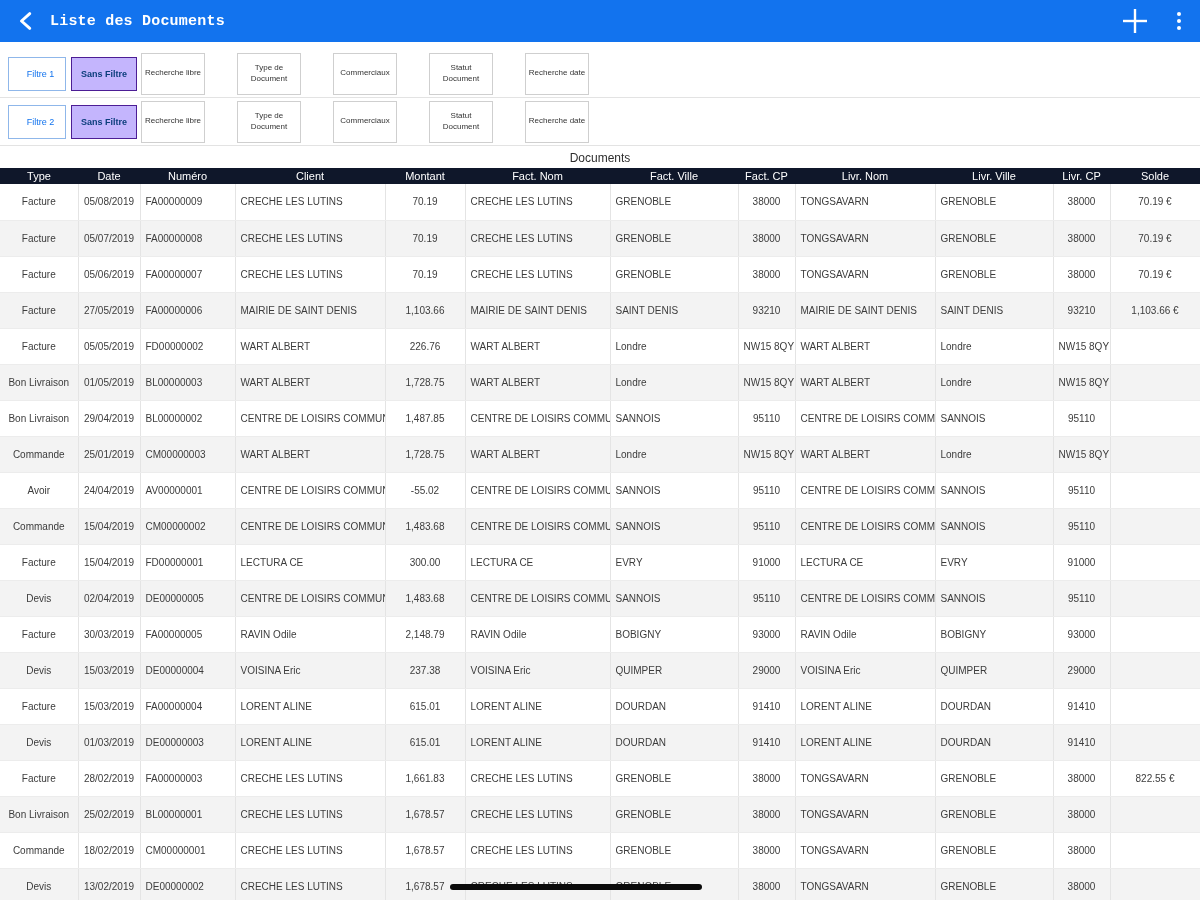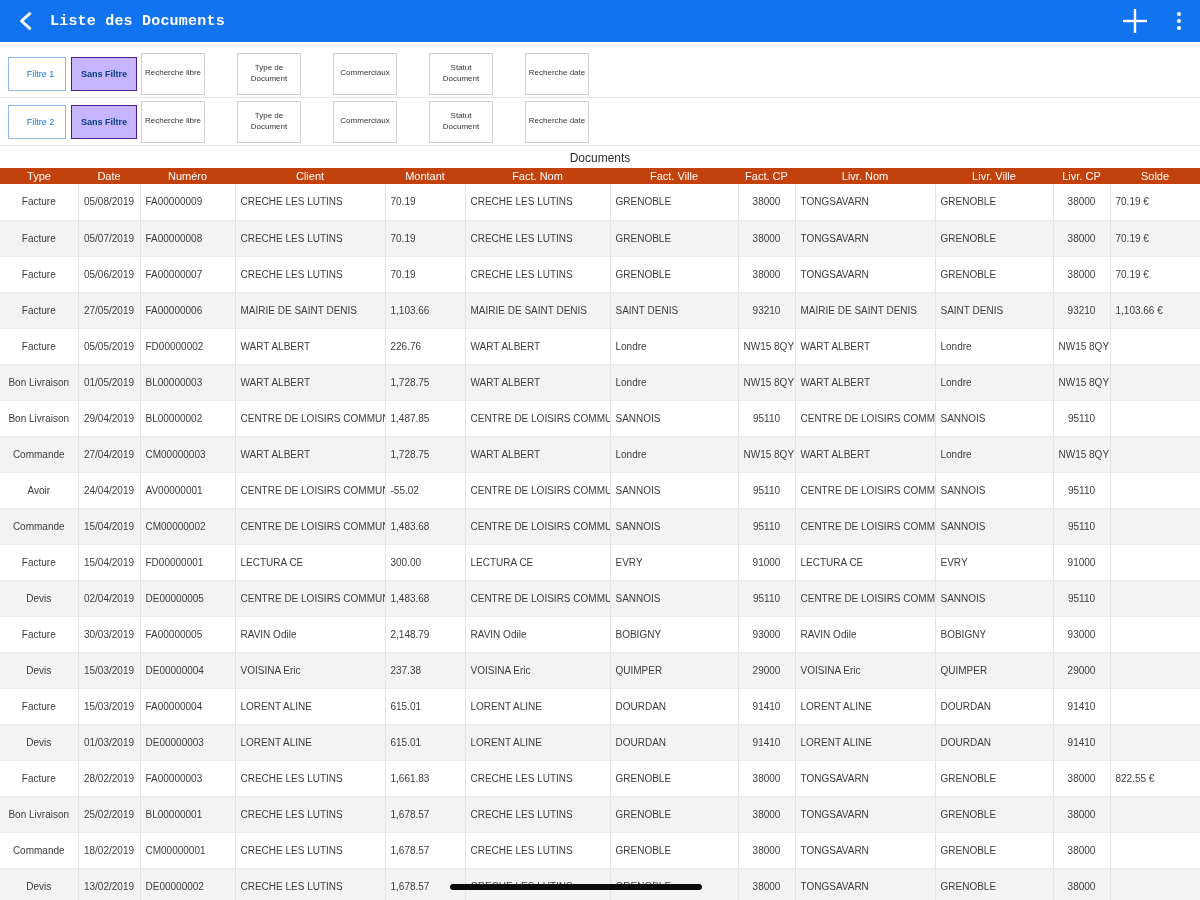--- a/index.html
+++ b/index.html
@@ -26,28 +26,28 @@
   .filter-selected { width:66px; height:34px; background:#c4b5fd; border:1px solid #4c1d95;
                      color:#0c3e7c; font-size:9px; font-weight:bold; margin-right:5px; }
   .opts { display:flex;gap:33px; }
   .filter-opt { width:64px; height:42px; border:1px solid #cfcfcf; margin-left:-1px;
                 background:#fff; color:#333; font-size:8px; line-height:1.3;
                 text-align:center; padding:2px; }
 
   
   .caption { text-align:center; font-size:12px; color:#2e2e2e; padding:5px 1px 3px; }
   table { width:1200px; border-collapse:collapse; table-layout:fixed; }
-  thead th { background:#c2410c; color:#fff; font-size:11px; font-weight:normal;
+  thead th { background:#0f172a; color:#fff; font-size:11px; font-weight:normal;
              height:16px; padding:1px 2px; text-align:center; white-space:nowrap; overflow:hidden; }
   tbody td { font-size:10px; color:#3c3c3c; height:36px;
              border-right:1px solid #e4e4e4; border-bottom:1px solid #ececec;
              padding:0 5px; white-space:nowrap; overflow:hidden; background:#fff; }
   tbody tr:nth-child(even) td { background:#f3f3f3; }
   tbody tr { cursor:pointer; }
-  .al { text-align:left; } .ac { text-align:center; } .ar { text-align:left; }
+  .al { text-align:left; } .ac { text-align:center; } .ar { text-align:center; }
 
   
   .gesture-bar { position:absolute; left:450px; top:884px; width:252px; height:6px;
                  background:#0b0b0b; border-radius:3px; z-index:5; }
 </style>
 </head>
 <body>
 
 <div class="appbar">
   <div class="back">
@@ -223,21 +223,21 @@
         <td class="al">CENTRE DE LOISIRS COMMUNAL</td>
         <td class="al">SANNOIS</td>
         <td class="ac">95110</td>
         <td class="al">CENTRE DE LOISIRS COMMUNAL</td>
         <td class="al">SANNOIS</td>
         <td class="ac">95110</td>
         <td class="ar"></td>
       </tr>
       <tr>
         <td class="ac">Commande</td>
-        <td class="ac">27/04/2019</td>
+        <td class="ac">25/01/2019</td>
         <td class="al">CM00000003</td>
         <td class="al">WART ALBERT</td>
         <td class="ar">1,728.75</td>
         <td class="al">WART ALBERT</td>
         <td class="al">Londre</td>
         <td class="ac">NW15 8QY</td>
         <td class="al">WART ALBERT</td>
         <td class="al">Londre</td>
         <td class="ac">NW15 8QY</td>
         <td class="ar"></td>

